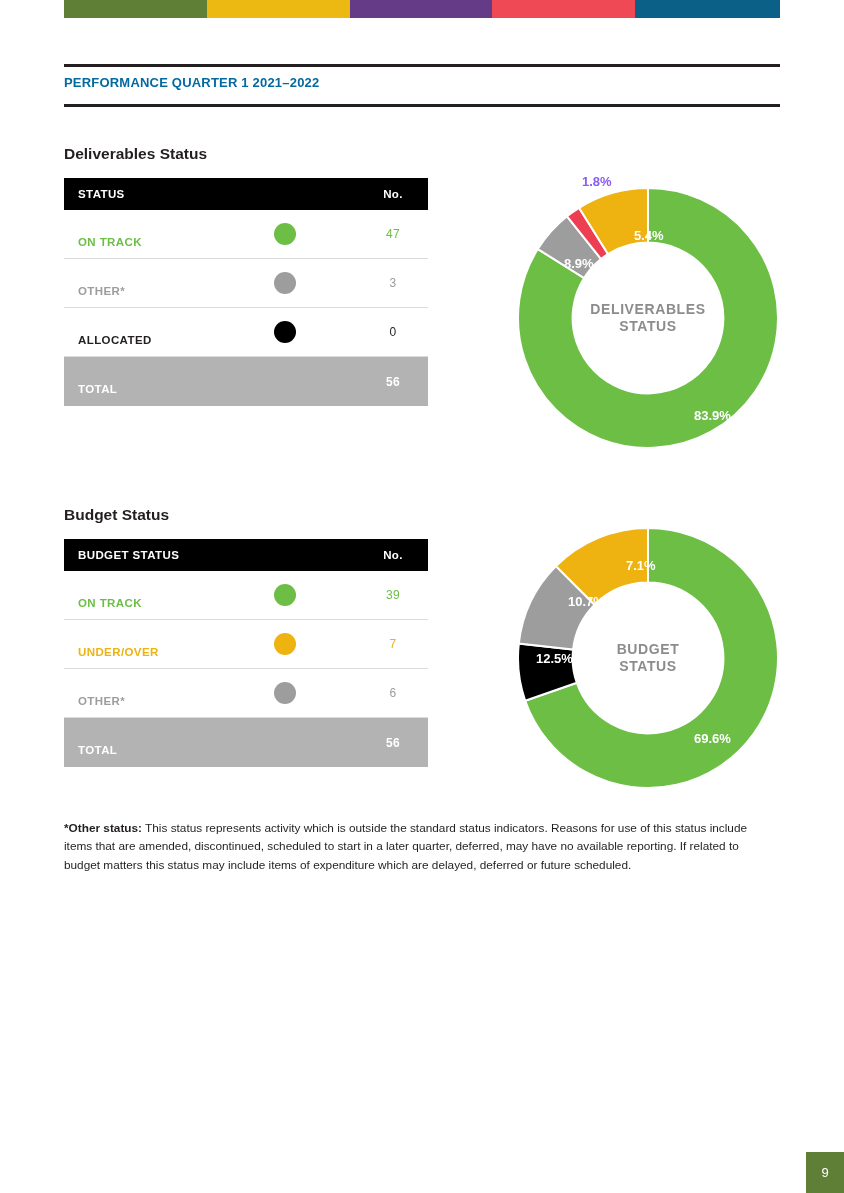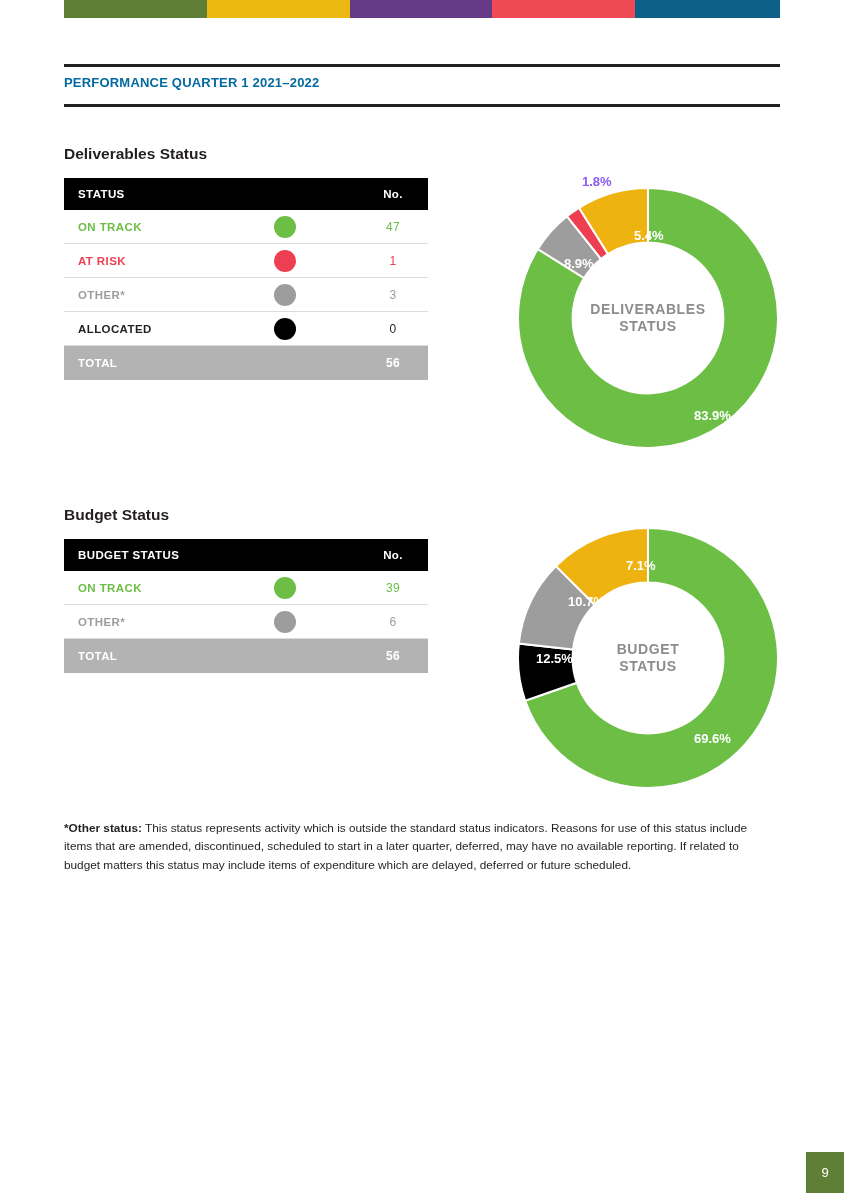--- a/index.html
+++ b/index.html
@@ -32,21 +32,21 @@
   }
   table.status.t1{top:178px;}
   table.status.t2{top:539px;}
   table.status th{
     background:#000000;color:#ffffff;font-size:11.5px;font-weight:bold;
     letter-spacing:.4px;text-align:left;padding:9px 0 9px 14px;height:14px;
   }
   table.status th.num{text-align:center;padding-left:0;padding-right:0;width:70px;}
   table.status td{
     font-size:11.5px;font-weight:bold;letter-spacing:.4px;
-    border-bottom:1px solid #dcdcdc;height:33px;padding:0 0 0 14px;vertical-align:middle;
+    border-bottom:1px solid #dcdcdc;height:33px;padding:15px 0 0 14px;vertical-align:middle;
   }
   table.status td.dotcell{padding:0;width:70px;text-align:center;}
   table.status td.numcell{padding:0;width:70px;text-align:center;font-weight:normal;font-size:12px;}
   .dot{display:inline-block;width:22px;height:22px;border-radius:50%;vertical-align:middle;}
   tr.total td{
     background:#b3b3b3;color:#ffffff;border-bottom:none;height:34px;
     font-size:11.5px;font-weight:bold;letter-spacing:.4px;
   }
   tr.total td.numcell{color:#ffffff;font-weight:bold;}
 
@@ -99,25 +99,20 @@
       <th>STATUS</th>
       <th></th>
       <th class="num">No.</th>
     </tr>
   </thead>
   <tbody>
       <tr>
         <td style="color: rgb(108, 190, 69);">ON TRACK</td>
         <td class="dotcell"><span class="dot" style="background: rgb(108, 190, 69);"></span></td>
         <td class="numcell" style="color: rgb(108, 190, 69);">47</td>
-      </tr>
-      <tr>
-        <td style="color: rgb(238, 62, 82);">AT RISK</td>
-        <td class="dotcell"><span class="dot" style="background: rgb(238, 62, 82);"></span></td>
-        <td class="numcell" style="color: rgb(238, 62, 82);">1</td>
       </tr>
       <tr>
         <td style="color: rgb(157, 157, 157);">OTHER*</td>
         <td class="dotcell"><span class="dot" style="background: rgb(157, 157, 157);"></span></td>
         <td class="numcell" style="color: rgb(157, 157, 157);">3</td>
       </tr>
       <tr>
         <td style="color: rgb(35, 31, 32);">ALLOCATED</td>
         <td class="dotcell"><span class="dot" style="background: rgb(0, 0, 0);"></span></td>
         <td class="numcell" style="color: rgb(35, 31, 32);">0</td>
@@ -157,20 +152,25 @@
       <th class="num">No.</th>
     </tr>
   </thead>
   <tbody>
       <tr>
         <td style="color: rgb(108, 190, 69);">ON TRACK</td>
         <td class="dotcell"><span class="dot" style="background: rgb(108, 190, 69);"></span></td>
         <td class="numcell" style="color: rgb(108, 190, 69);">39</td>
       </tr>
       <tr>
+        <td style="color: rgb(238, 178, 17);">UNDER/OVER</td>
+        <td class="dotcell"><span class="dot" style="background: rgb(238, 178, 17);"></span></td>
+        <td class="numcell" style="color: rgb(238, 178, 17);">7</td>
+      </tr>
+      <tr>
         <td style="color: rgb(157, 157, 157);">OTHER*</td>
         <td class="dotcell"><span class="dot" style="background: rgb(157, 157, 157);"></span></td>
         <td class="numcell" style="color: rgb(157, 157, 157);">6</td>
       </tr>
       <tr class="total">
         <td>TOTAL</td>
         <td class="dotcell"></td>
         <td class="numcell">56</td>
       </tr>
     </tbody>

